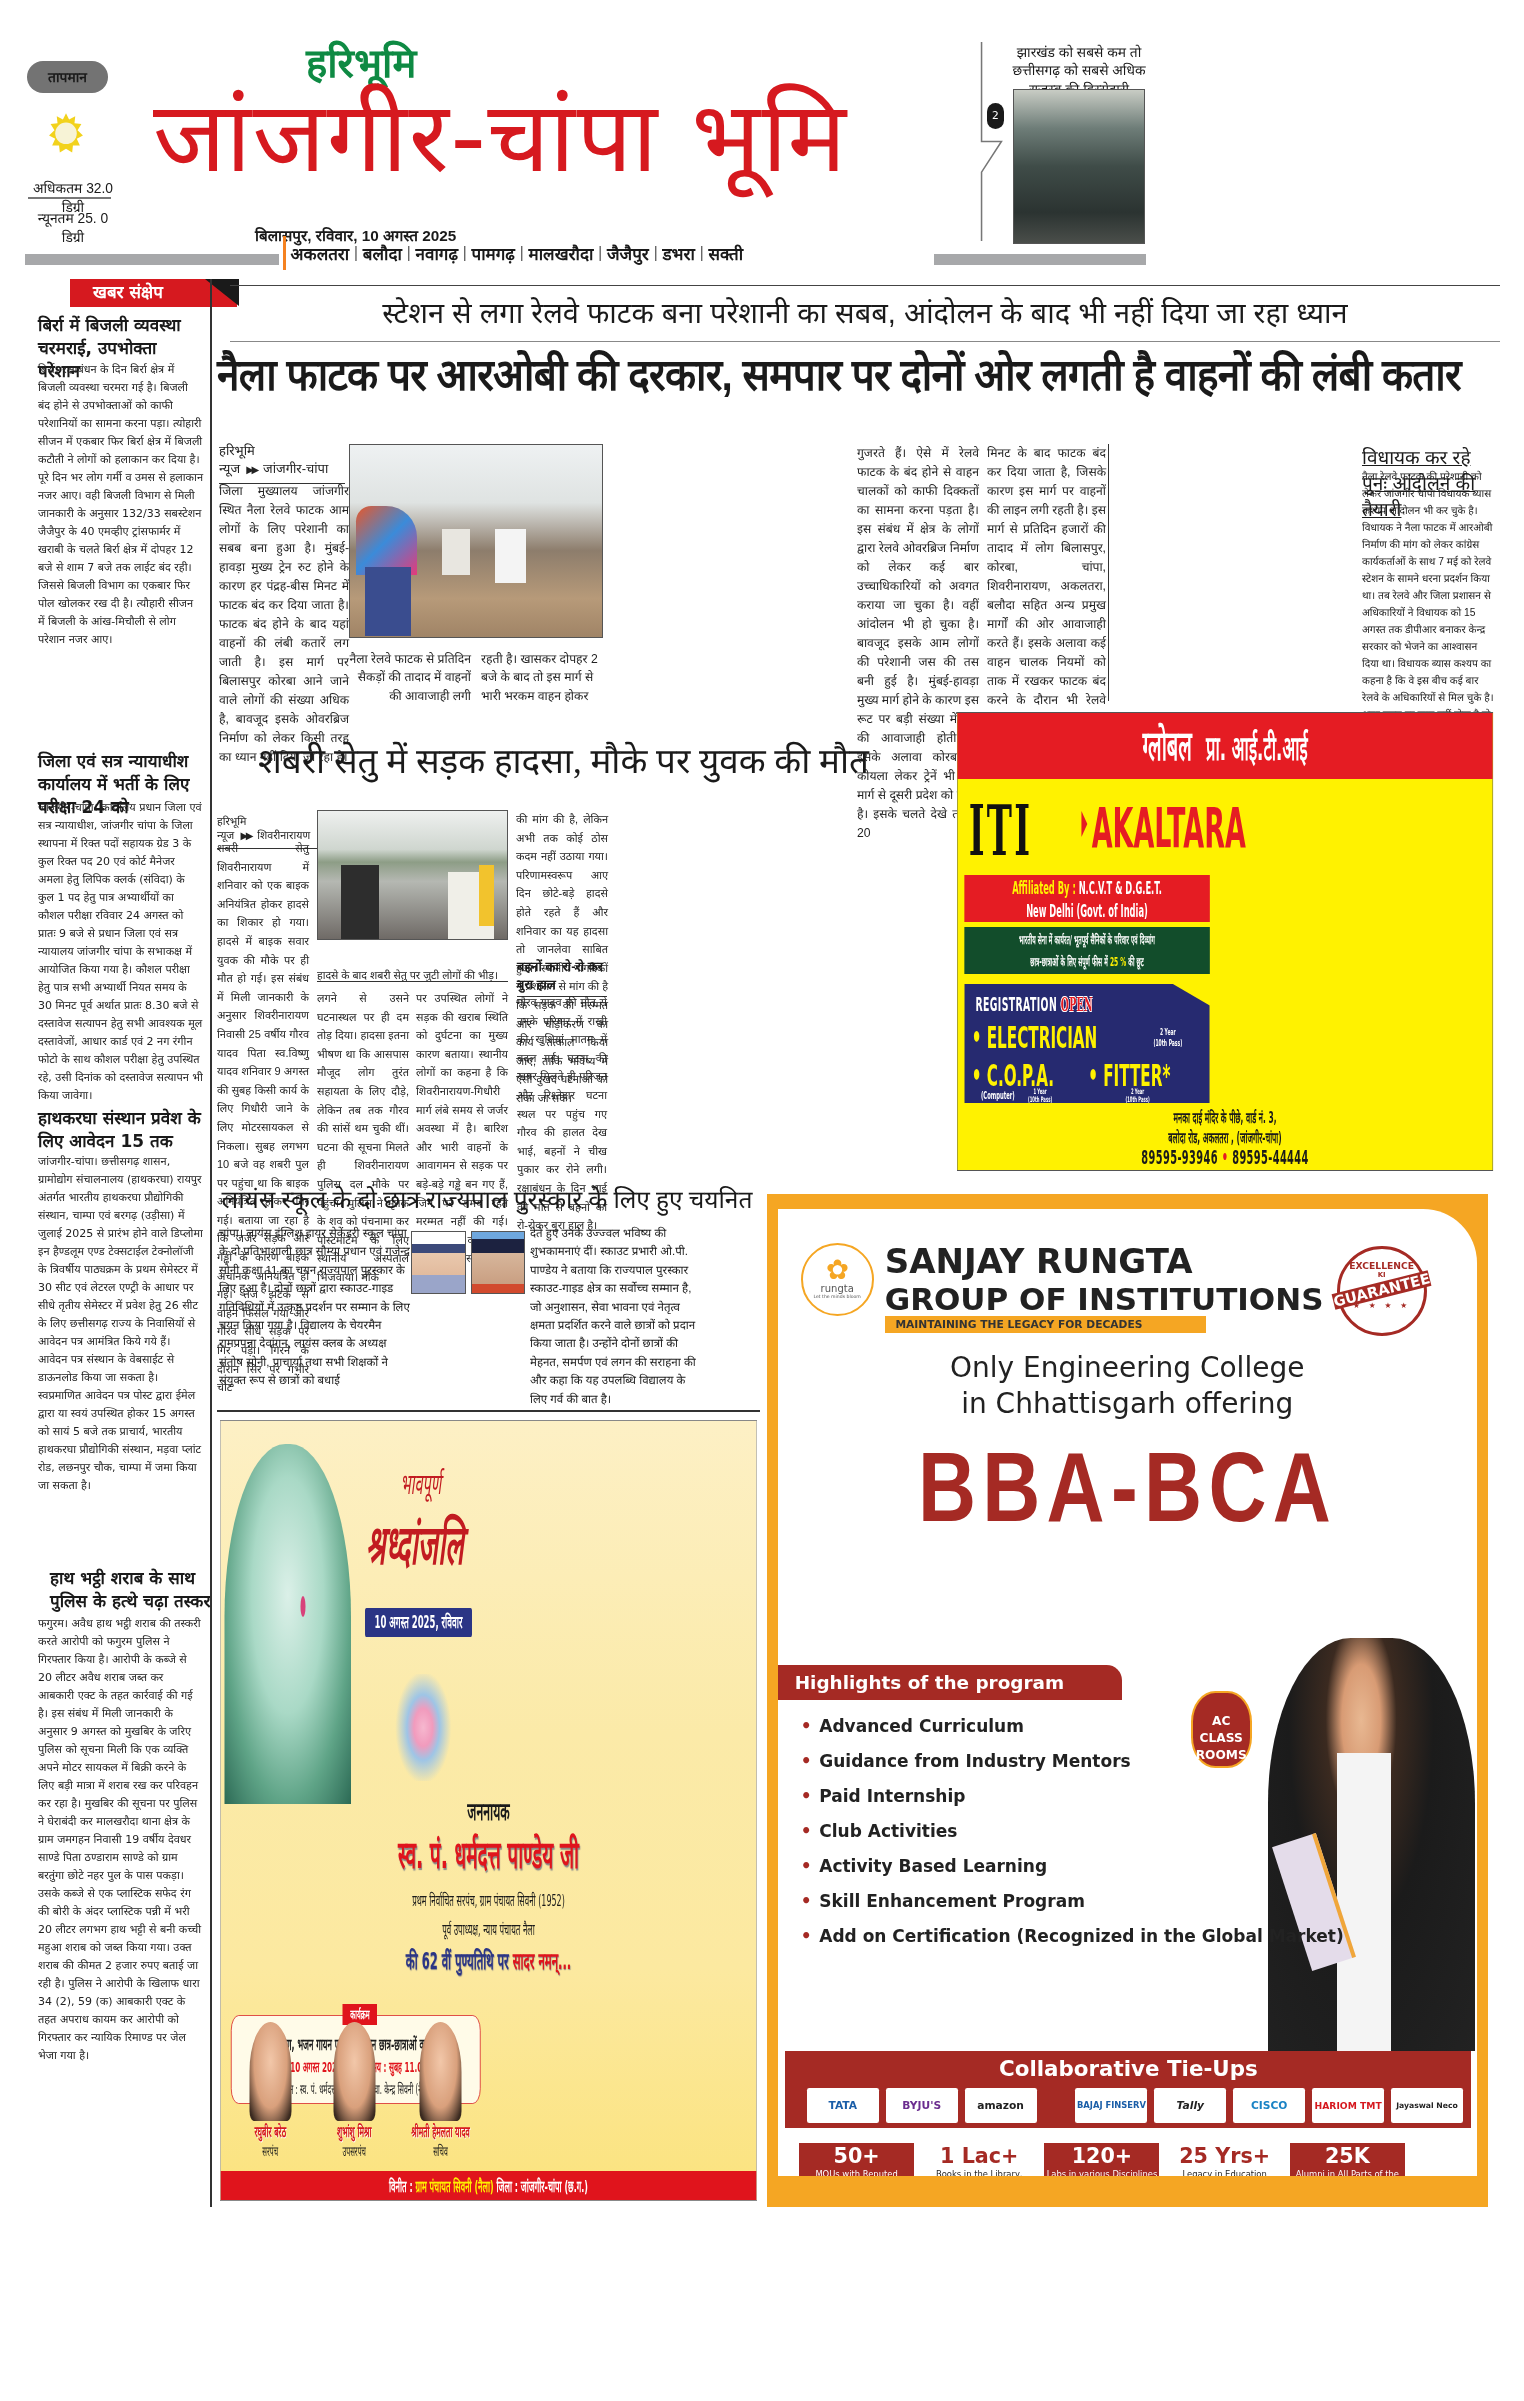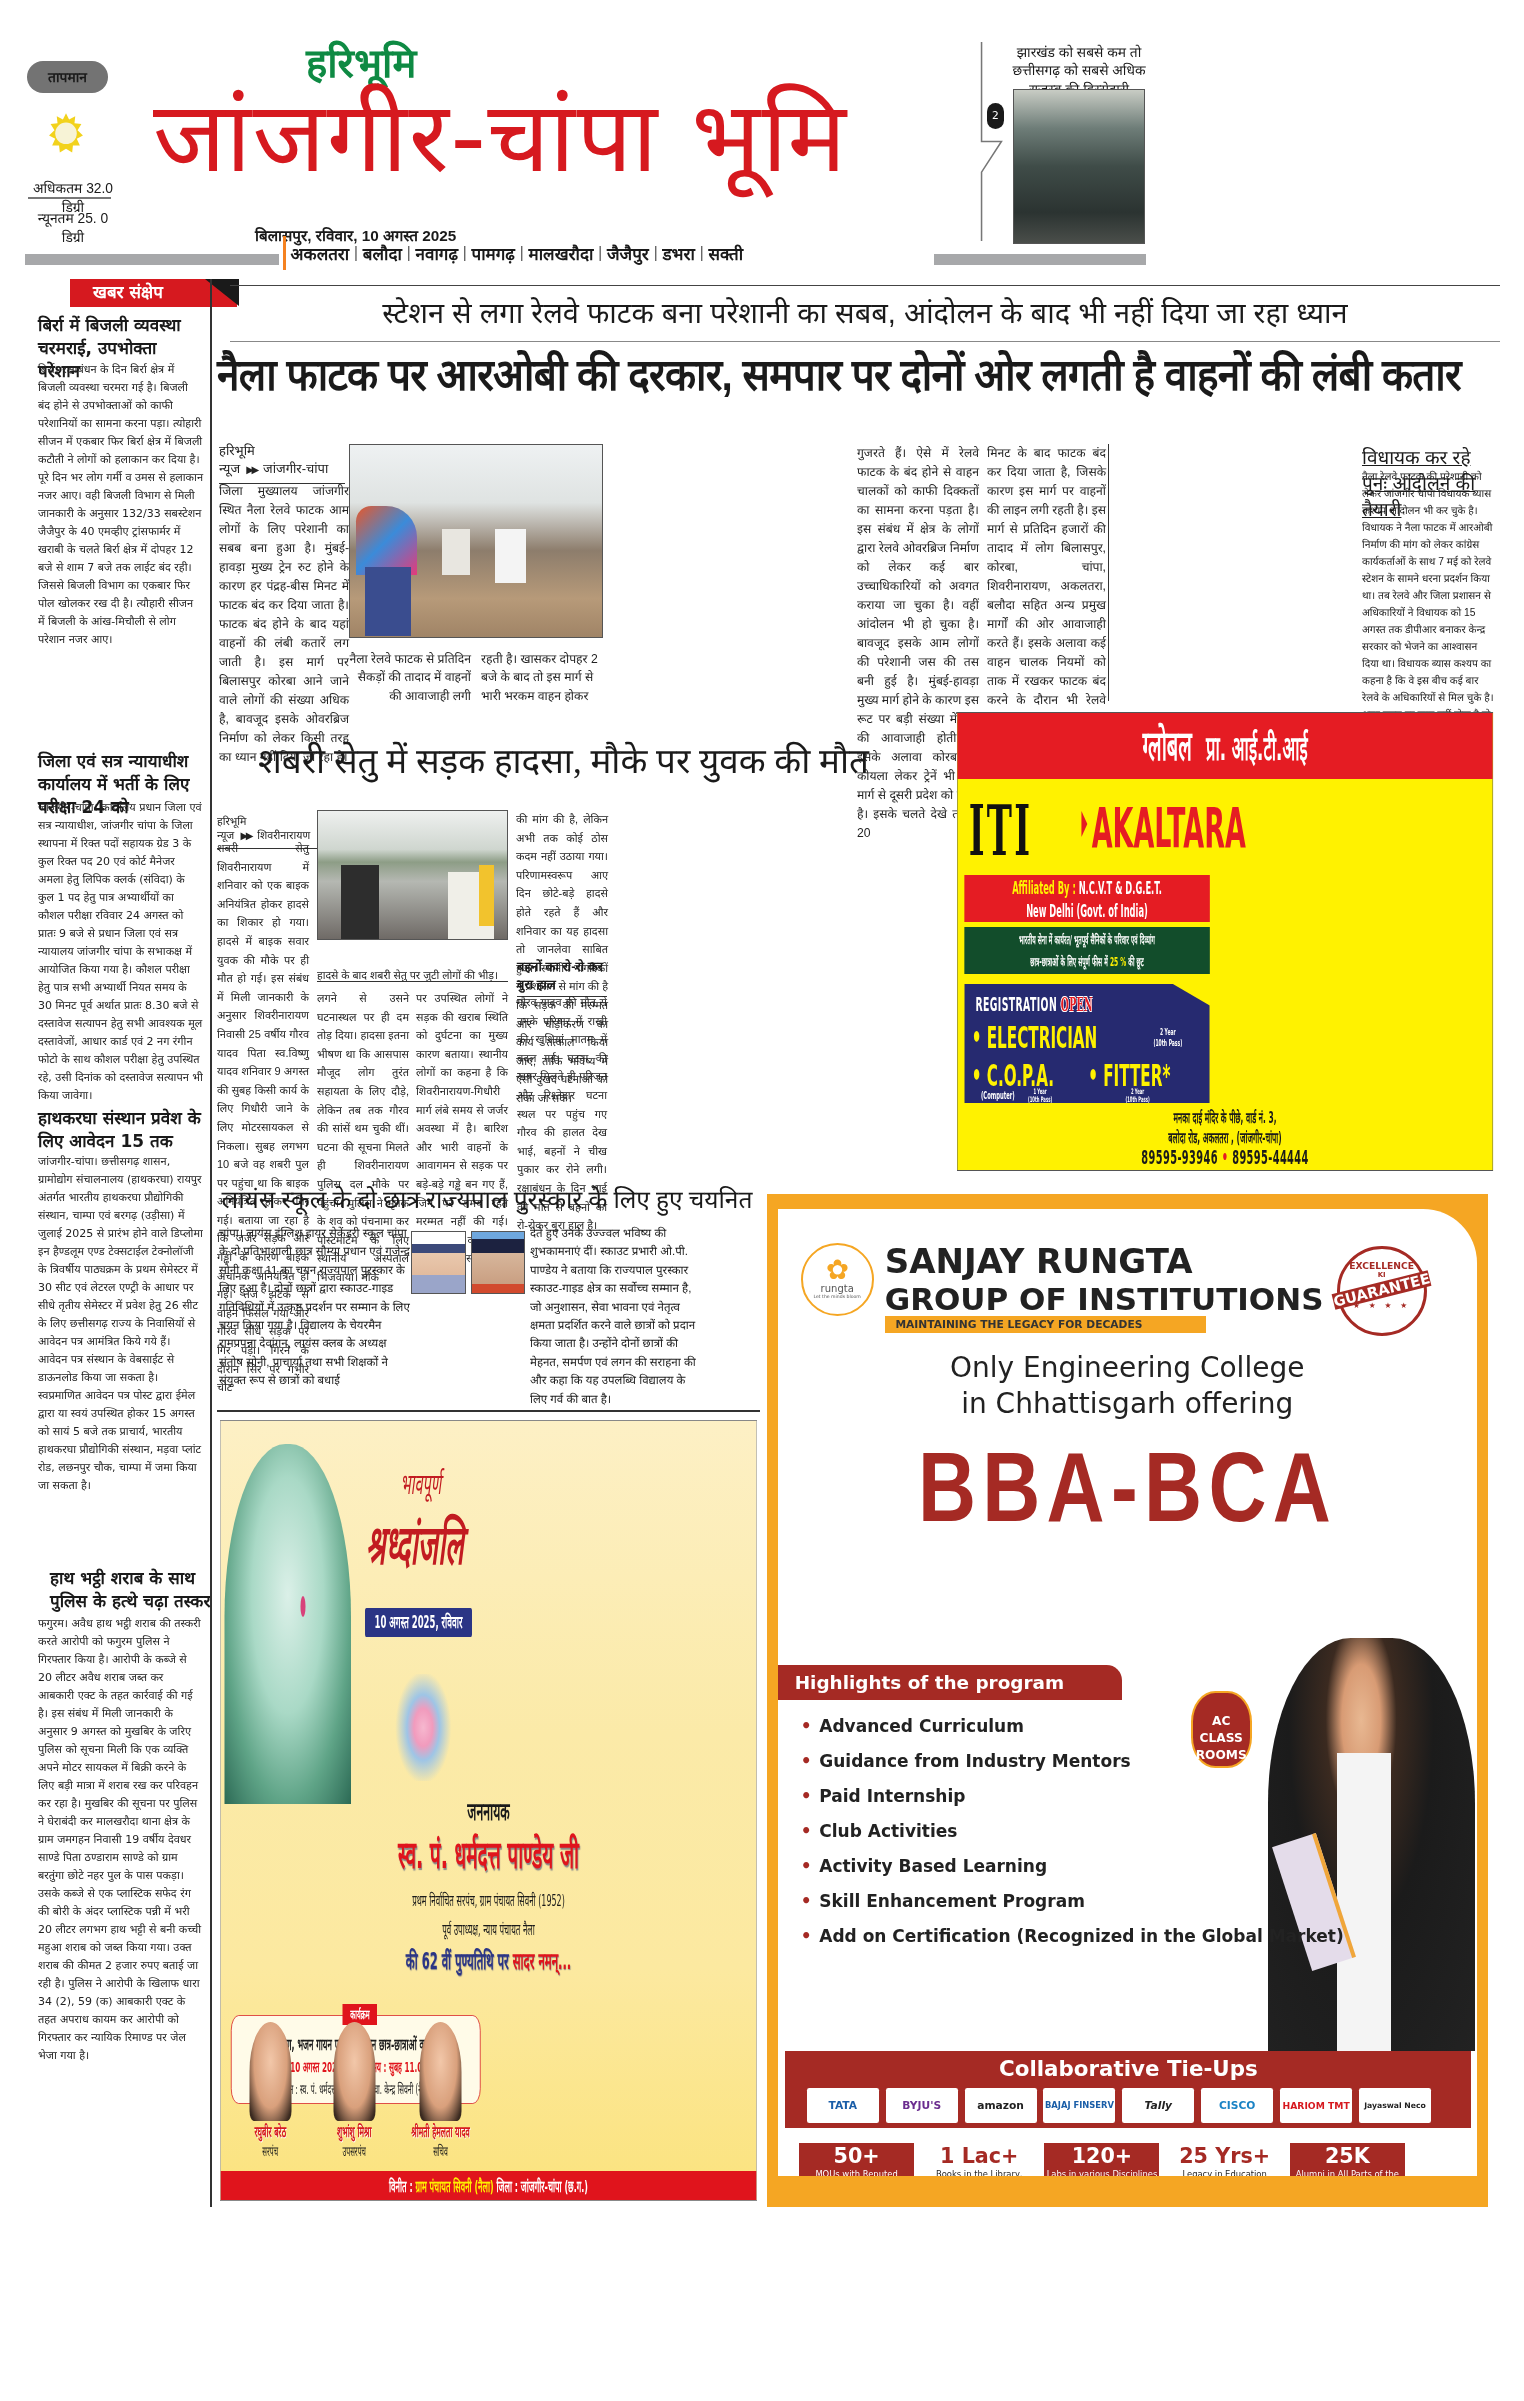--- a/index.html
+++ b/index.html
@@ -360,21 +360,21 @@
       <li data-name="highlight-item">Activity Based Learning</li>
       <li data-name="highlight-item">Skill Enhancement Program</li>
       <li data-name="highlight-item">Add on Certification (Recognized in the Global Market)</li>
     </ul>
     <div id="rungta-tieups" data-name="tieups-band">
       <div id="rungta-tieups-title" data-name="tieups-title">Collaborative Tie-Ups</div>
       <div id="rungta-logos" data-name="tieup-logos">
         <div class="tie-logo" style="color:#1a5ea8;" data-name="tata-logo">TATA</div>
         <div class="tie-logo" style="color:#6b2d8f;" data-name="byjus-logo">BYJU'S</div>
         <div class="tie-logo" style="color:#222;" data-name="amazon-logo">amazon</div>
-        <div class="tie-logo" style="color:#1a5ea8;font-size:8.4px;" data-name="bajaj-logo">BAJAJ FINSERV</div>
+        <div class="tie-logo" style="color:#1a5ea8;font-size:8.4px;margin-left:32px;" data-name="bajaj-logo">BAJAJ FINSERV</div>
         <div class="tie-logo" style="color:#222;font-style:italic;" data-name="tally-logo">Tally</div>
         <div class="tie-logo" style="color:#1a83c5;" data-name="cisco-logo">CISCO</div>
         <div class="tie-logo" style="color:#d6191f;font-size:9.2px;" data-name="hariom-logo">HARIOM TMT</div>
         <div class="tie-logo" style="color:#222;font-size:7.7px;" data-name="jayaswal-logo">Jayaswal Neco</div>
       </div>
     </div>
     <div id="rungta-stats" data-name="stats-row">
       <div class="stat red" data-name="stat-item">
           <div class="num" data-name="stat-value">50+</div>
           <div class="lbl" data-name="stat-label">MOUs with Reputed Organizations</div>

